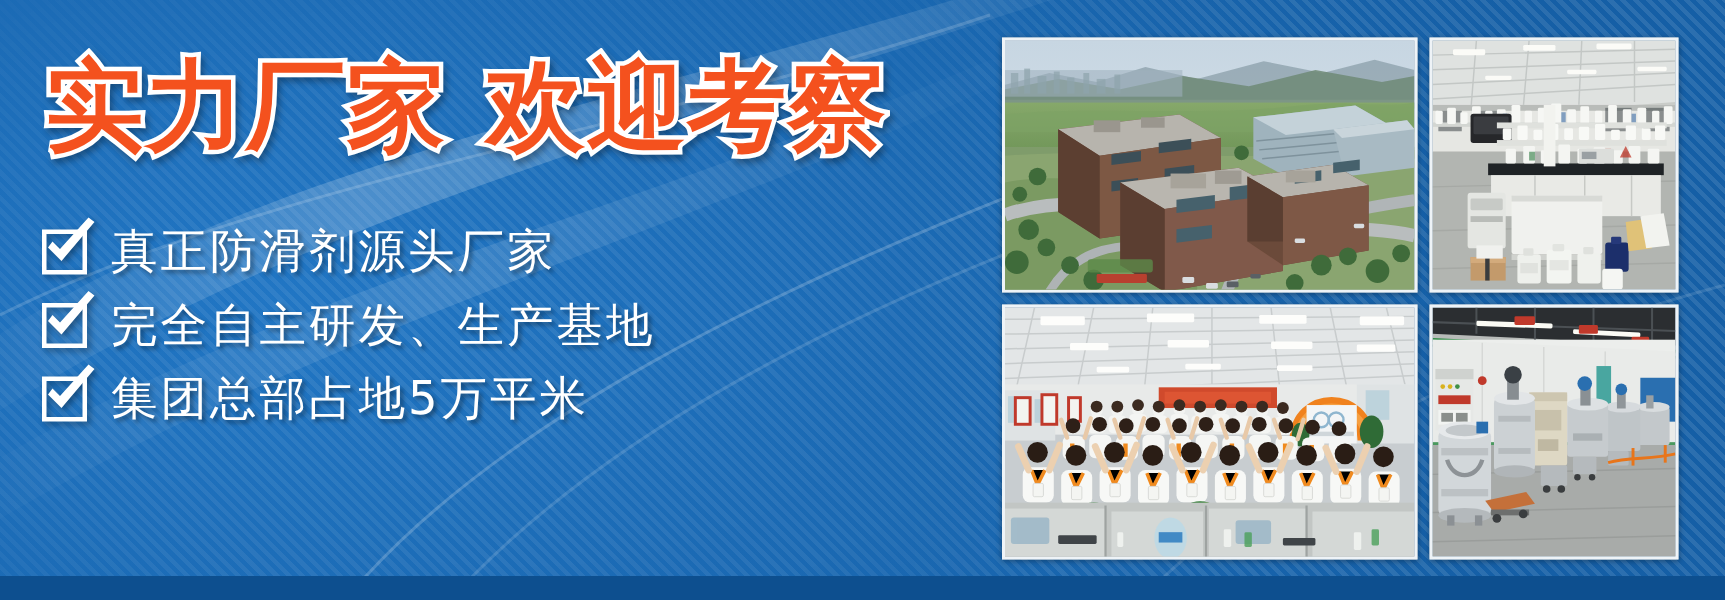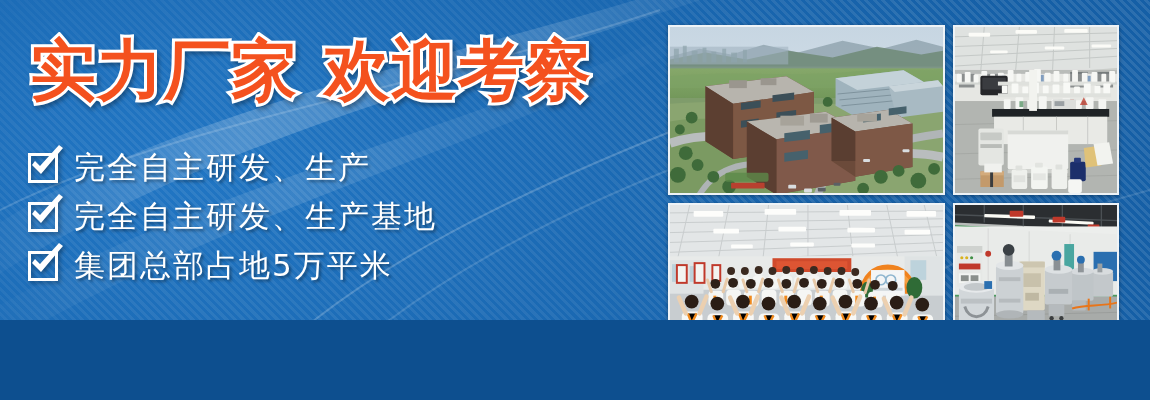--- a/index.html
+++ b/index.html
@@ -1,20 +1,20 @@
 <!DOCTYPE html>
 <html><head>
 <meta charset="utf-8">
 <style>
   html,body{margin:0;padding:0;background:#0d4f8f;}
   body{font-family:"Liberation Sans","DejaVu Sans",sans-serif;}
 
   .banner{
     position:relative;
-    width:1150px;height:320px;
+    width:1150px;height:384px;
     overflow:hidden;
     background:#1a6bb5;
   }
 
   
   .bg-base{
     position:absolute;inset:0;
     background:
       radial-gradient(ellipse 900px 520px at 16% 52%, #2176c4 0%, #1b6ab4 46%, #155fa6 100%),
       linear-gradient(180deg,#1868b0 0%, #1a6cb6 40%, #14599e 100%);
@@ -136,29 +136,29 @@
     <path d="M 0 210 C 180 120, 420 90, 660 10" stroke="rgba(255,255,255,0.16)" stroke-width="2" fill="none"></path>
     <path d="M 760 400 C 860 300, 1000 230, 1150 190" stroke="rgba(255,255,255,0.12)" stroke-width="2" fill="none"></path>
   </svg>
 
   <div class="left">
 
     <div class="headline"><span>实力厂家</span><span class="gap"></span><span>欢迎考察</span></div>
 
     <div class="bullets">
 
-
       <div class="bullet">
         <span class="cbox">
           <svg width="40" height="40" viewBox="0 0 40 40">
             <path d="M6 20 L15 29 L37 3 L33 0 L14 21 L9 16 Z" fill="#ffffff"></path>
           </svg>
         </span>
-        <span class="btext">完全自主研发、生产</span>
+        <span class="btext">真正防滑剂源头厂家</span>
       </div>
+
 
       <div class="bullet">
         <span class="cbox">
           <svg width="40" height="40" viewBox="0 0 40 40">
             <path d="M6 20 L15 29 L37 3 L33 0 L14 21 L9 16 Z" fill="#ffffff"></path>
           </svg>
         </span>
         <span class="btext">完全自主研发、生产基地</span>
       </div>
 

